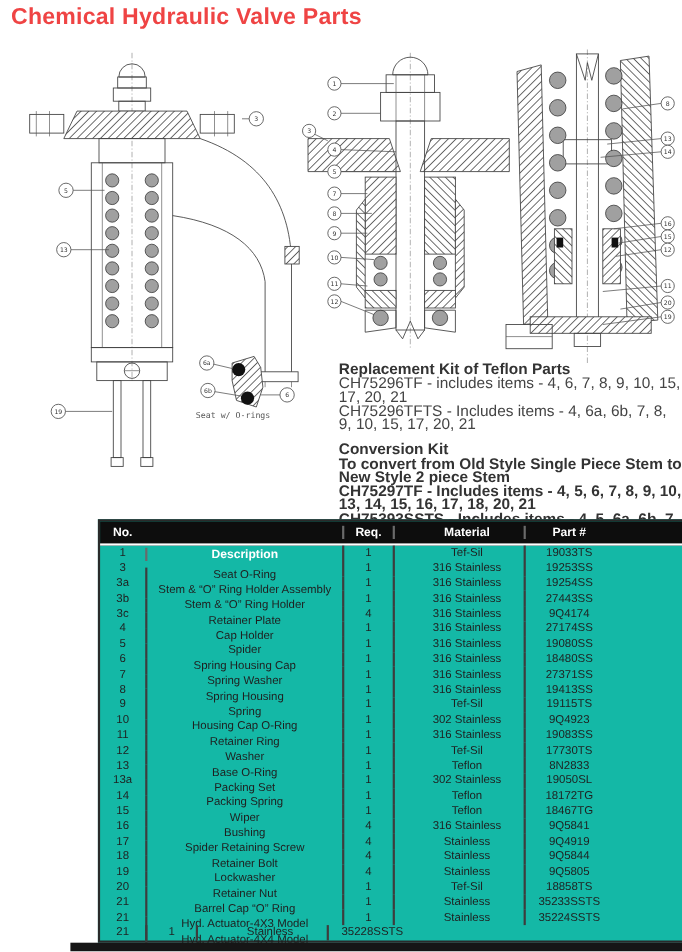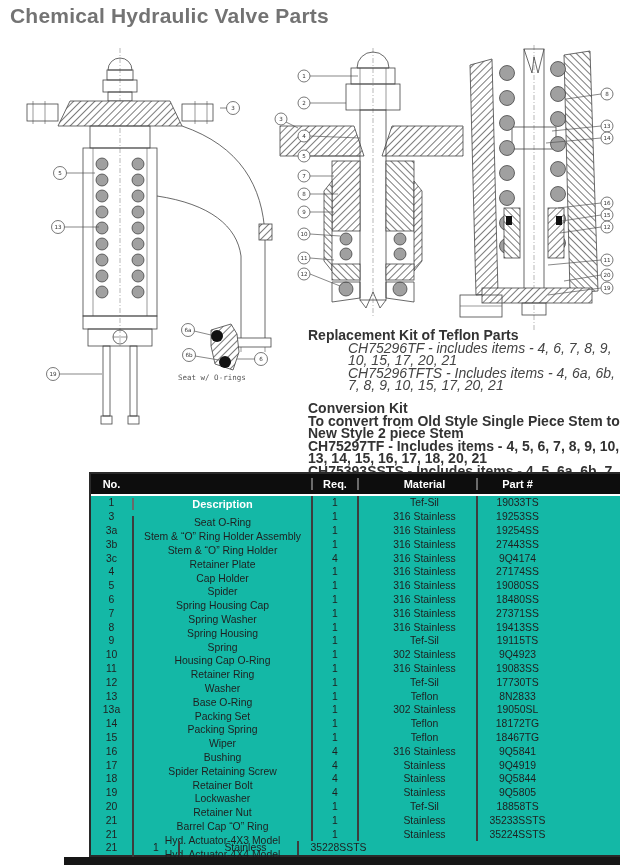--- a/index.html
+++ b/index.html
@@ -3,38 +3,38 @@
 <meta charset="utf-8">
 <style>
   html,body{margin:0;padding:0;}
   body{
     width:620px;height:865px;position:relative;background:#ffffff;overflow:hidden;
     font-family:"Liberation Sans", sans-serif;color:#2b2b2b;
   }
   
   .page-title{
     position:absolute;left:10px;top:4px;font-size:21px;font-weight:700;
-    letter-spacing:0.2px;color:#737373;
+    letter-spacing:0.2px;color:#ef4444;
   }
   
   .diagram{position:absolute;}
   #dia-left{left:15px;top:46px;}
   #dia-middle{left:268px;top:46px;}
   #dia-right{left:452px;top:43px;}
   svg text.co{font-family:"DejaVu Sans", sans-serif;font-size:5.6px;fill:#333;}
   svg text.cap{font-family:"DejaVu Sans Mono", monospace;font-size:7.5px;fill:#555;}
   svg .ln{stroke:#444;stroke-width:0.8;fill:none;}
   svg .thin{stroke:#555;stroke-width:0.6;fill:none;}
   svg .cl{stroke:#888;stroke-width:0.6;stroke-dasharray:5 2 1 2;fill:none;}
   svg circle.cobub{fill:#fff;stroke:#555;stroke-width:0.8;}
   svg line.leader{stroke:#555;stroke-width:0.7;}
   
   .kits{position:absolute;left:308px;top:329px;width:312px;font-size:14px;line-height:12.6px;color:#333;}
   .kits .hd{font-weight:700;}
-  .kits .it{font-style:italic;color:#444;margin-left:40px;}
+  .kits .it{color:#444;}
   .kits .bd{font-weight:700;}
   .kits .gap{height:10px;}
   
   .parts-table{
     position:absolute;left:89px;top:472px;width:544px;
     border:2px solid #2a2a2a;box-sizing:border-box;background:#14b8a6;
   }
   .thead{display:flex;background:#0d0d0d;color:#fff;height:20px;align-items:center;
     border-bottom:2px solid #ffffff;}
   .thead .th{font-size:11px;font-weight:700;text-align:center;box-sizing:border-box;}

